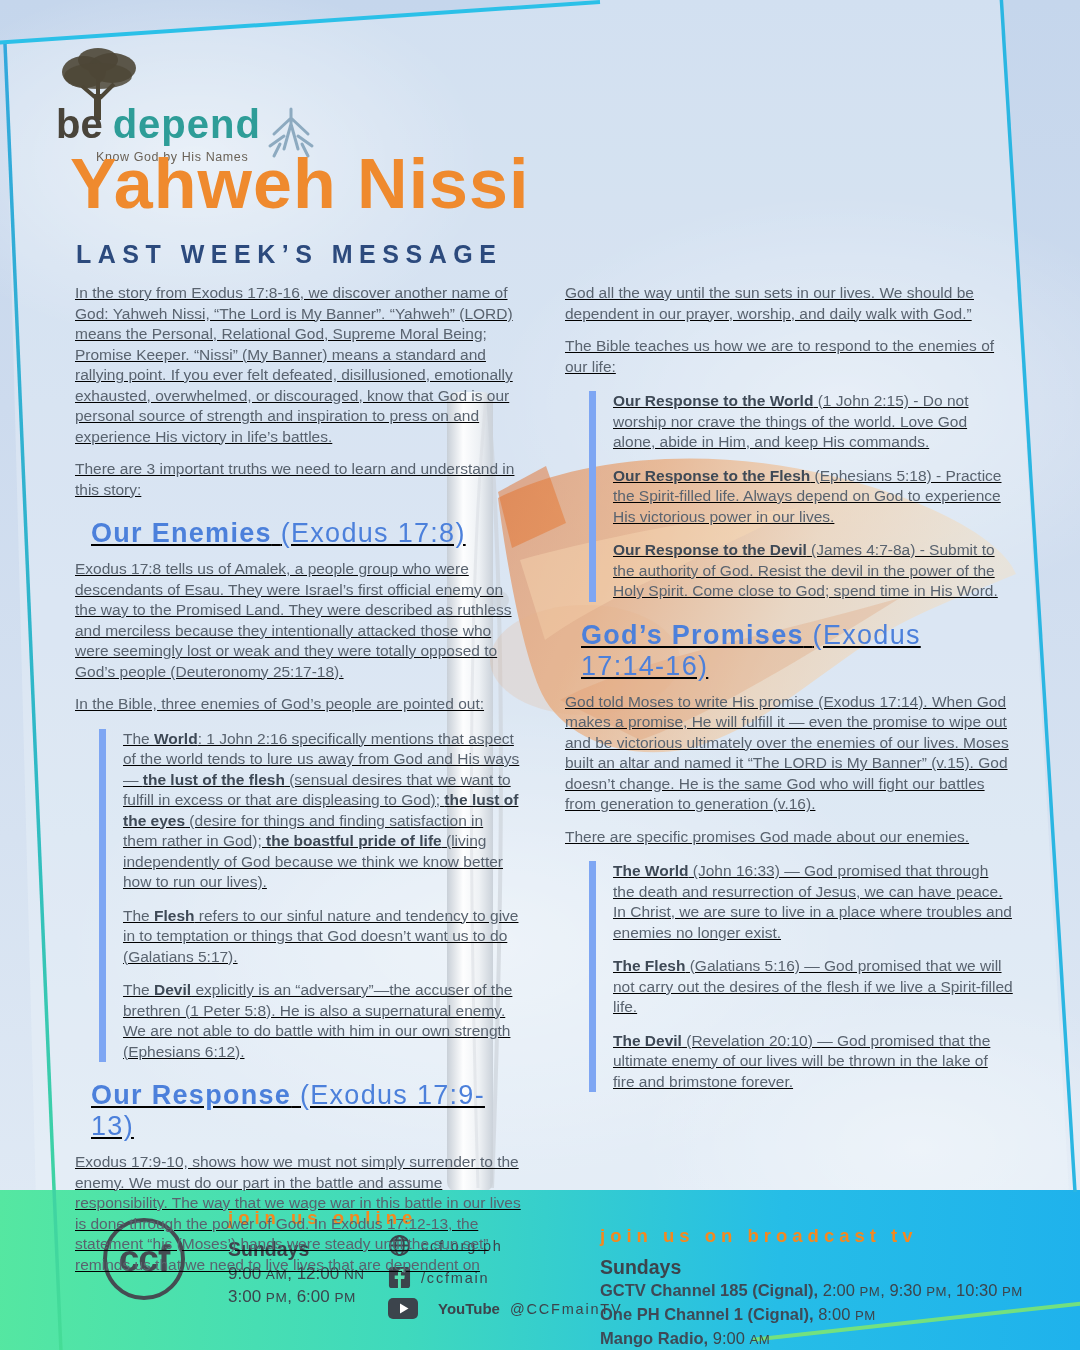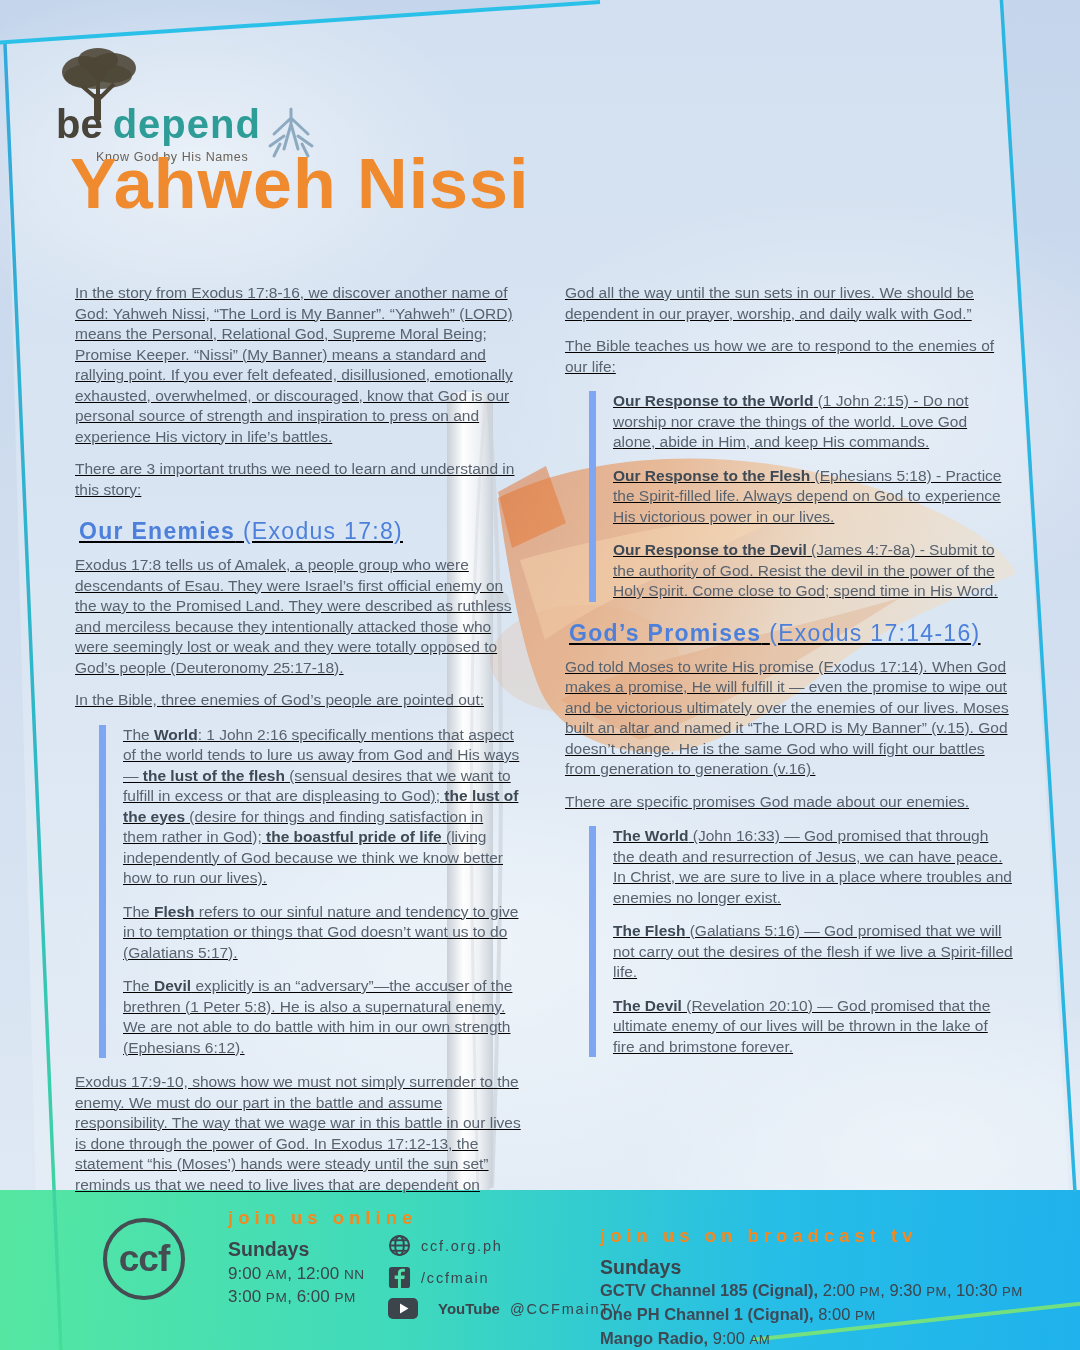--- a/index.html
+++ b/index.html
@@ -31,21 +31,21 @@
   .subtitle{position:absolute;left:76px;top:240px;font-size:25px;font-weight:bold;
     color:#2C4A7D;letter-spacing:6.5px;}
 
   
   .col{position:absolute;top:283px;text-decoration:underline;}
   .col-left{left:75px;width:446px;}
   .col-right{left:565px;width:448px;}
   .col p{font-size:15.5px;line-height:20.5px;margin:0 0 12px;color:#59636F;}
   .b{font-weight:bold;color:#3E4956;}
   .sc{font-size:.8em;letter-spacing:.5px;}
-  h2{font-size:23px;font-weight:600;color:#4C80DB;letter-spacing:1.3px;margin:18px 4px 10px;}
+  h2{font-size:27px;font-weight:600;color:#4C80DB;letter-spacing:1.3px;margin:18px 16px 10px;}
   h2 .ref{font-weight:500;}
   .quote{margin:14px 0 14px 24px;padding-left:17px;border-left:7px solid #7EA6F3;}
   .quote p{margin:0 0 13px;}
   .quote p:last-child{margin-bottom:0;}
 
   
   .footer{position:absolute;left:0;top:1190px;width:1080px;height:160px;z-index:4;
     background:linear-gradient(93deg,#55E7A1 0%,#3FD9BD 38%,#26BDE7 72%,#1FB2EC 100%);}
   .footer-line{position:absolute;left:752px;top:128px;width:360px;height:4px;
     background:#81E86C;transform:rotate(-6.3deg);opacity:.85;}
@@ -173,32 +173,34 @@
       <div class="logo-row">
         <span class="logo-be">be</span><span style="display:inline-block;width:10px"></span><span class="logo-rooted">depend</span>
       </div>
       <div class="logo-tag">Know God by His Names</div>
       <svg width="70" height="55" viewBox="0 0 70 55" style="position:absolute;left:210px;top:58px">
         <path d="M35 5 L35 20 M35 14 L18 30 M35 14 L52 30 M35 20 L28 45 M35 20 L42 45 M28 32 L14 42 M42 32 L56 42 M24 40 L18 52 M46 40 L52 52" stroke="#7e9fb6" stroke-width="3" fill="none" opacity="0.85" stroke-linecap="round"></path>
       </svg>
     </div>
 
     <div class="title">Yahweh Nissi</div>
+    <div class="subtitle">LAST WEEK’S MESSAGE</div>
 
     <div class="col col-left">
       <p>In the story from Exodus 17:8-16, we discover another name of God: Yahweh Nissi, “The Lord is My Banner”. “Yahweh” (LORD) means the Personal, Relational God, Supreme Moral Being; Promise Keeper. “Nissi” (My Banner) means a standard and rallying point. If you ever felt defeated, disillusioned, emotionally exhausted, overwhelmed, or discouraged, know that God is our personal source of strength and inspiration to press on and experience His victory in life’s battles.</p>
       <p>There are 3 important truths we need to learn and understand in this story:</p>
       <h2><span>Our Enemies</span> <span class="ref">(Exodus 17:8)</span></h2>
       <p>Exodus 17:8 tells us of Amalek, a people group who were descendants of Esau. They were Israel’s first official enemy on the way to the Promised Land. They were described as ruthless and merciless because they intentionally attacked those who were seemingly lost or weak and they were totally opposed to God’s people (Deuteronomy 25:17-18).</p>
       <p>In the Bible, three enemies of God’s people are pointed out:</p>
       <div class="quote">
         <p><span>The </span><span class="b">World</span><span>: 1 John 2:16 specifically mentions that aspect of the world tends to lure us away from God and His ways — </span><span class="b">the lust of the flesh</span><span> (sensual desires that we want to fulfill in excess or that are displeasing to God); </span><span class="b">the lust of the eyes</span><span> (desire for things and finding satisfaction in them rather in God); </span><span class="b">the boastful pride of life</span><span> (living independently of God because we think we know better how to run our lives).</span></p>
         <p><span>The </span><span class="b">Flesh</span><span> refers to our sinful nature and tendency to give in to temptation or things that God doesn’t want us to do (Galatians 5:17).</span></p>
         <p><span>The </span><span class="b">Devil</span><span> explicitly is an “adversary”—the accuser of the brethren (1 Peter 5:8). He is also a supernatural enemy. We are not able to do battle with him in our own strength (Ephesians 6:12).</span></p>
       </div>
+      <h2><span>Our Response</span> <span class="ref">(Exodus 17:9-13)</span></h2>
       <p>Exodus 17:9-10, shows how we must not simply surrender to the enemy. We must do our part in the battle and assume responsibility. The way that we wage war in this battle in our lives is done through the power of God. In Exodus 17:12-13, the statement “his (Moses’) hands were steady until the sun set” reminds us that we need to live lives that are dependent on</p>
     </div>
 
     <div class="col col-right">
       <p>God all the way until the sun sets in our lives. We should be dependent in our prayer, worship, and daily walk with God.”</p>
       <p>The Bible teaches us how we are to respond to the enemies of our life:</p>
       <div class="quote">
         <p><span class="b">Our Response to the World</span><span> (1 John 2:15) - Do not worship nor crave the things of the world. Love God alone, abide in Him, and keep His commands.</span></p>
         <p><span class="b">Our Response to the Flesh</span><span> (Ephesians 5:18) - Practice the Spirit-filled life. Always depend on God to experience His victorious power in our lives.</span></p>
         <p><span class="b">Our Response to the Devil</span><span> (James 4:7-8a) - Submit to the authority of God. Resist the devil in the power of the Holy Spirit. Come close to God; spend time in His Word.</span></p>

